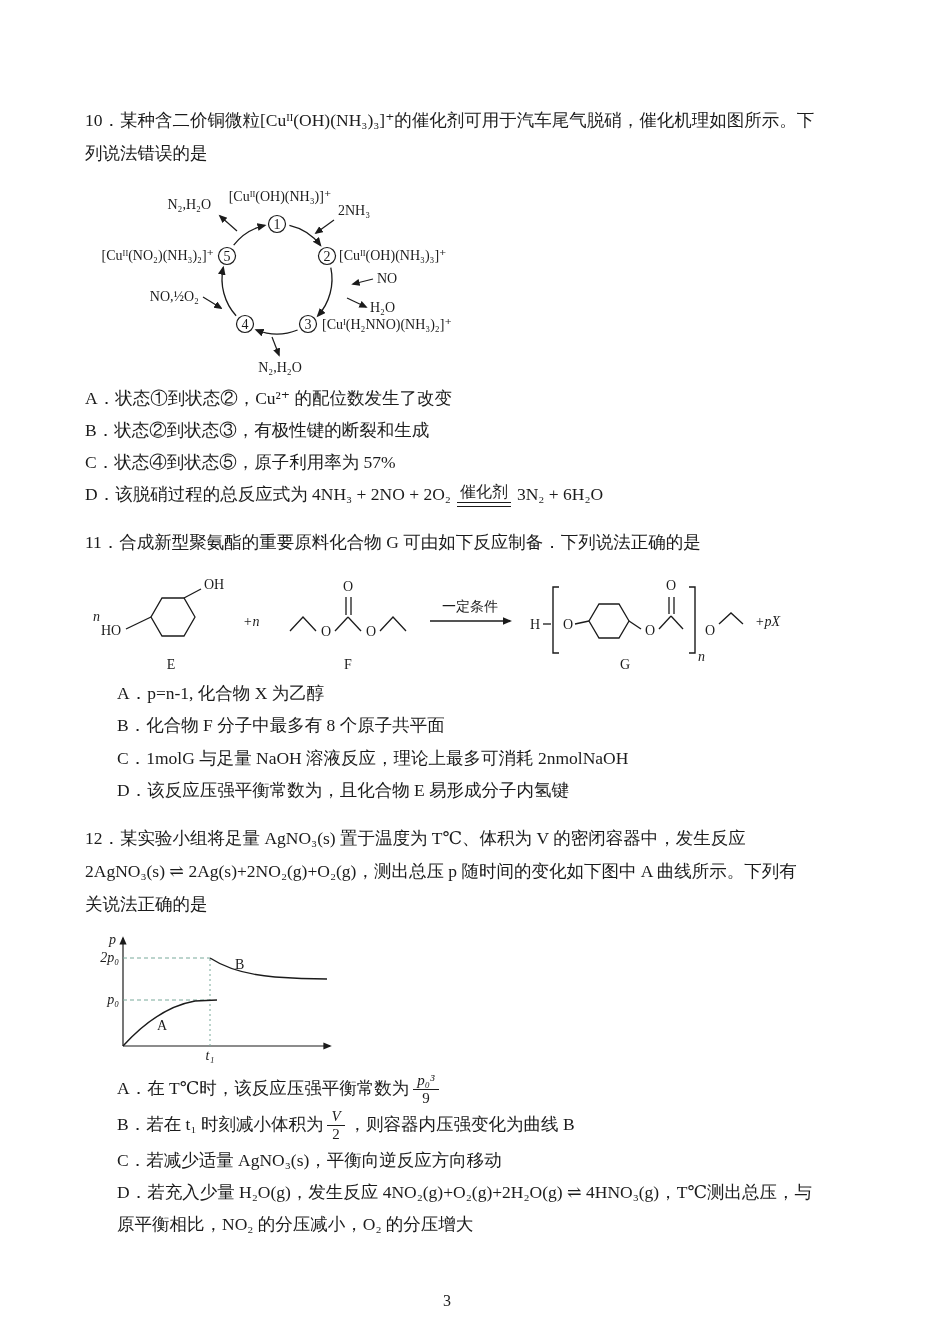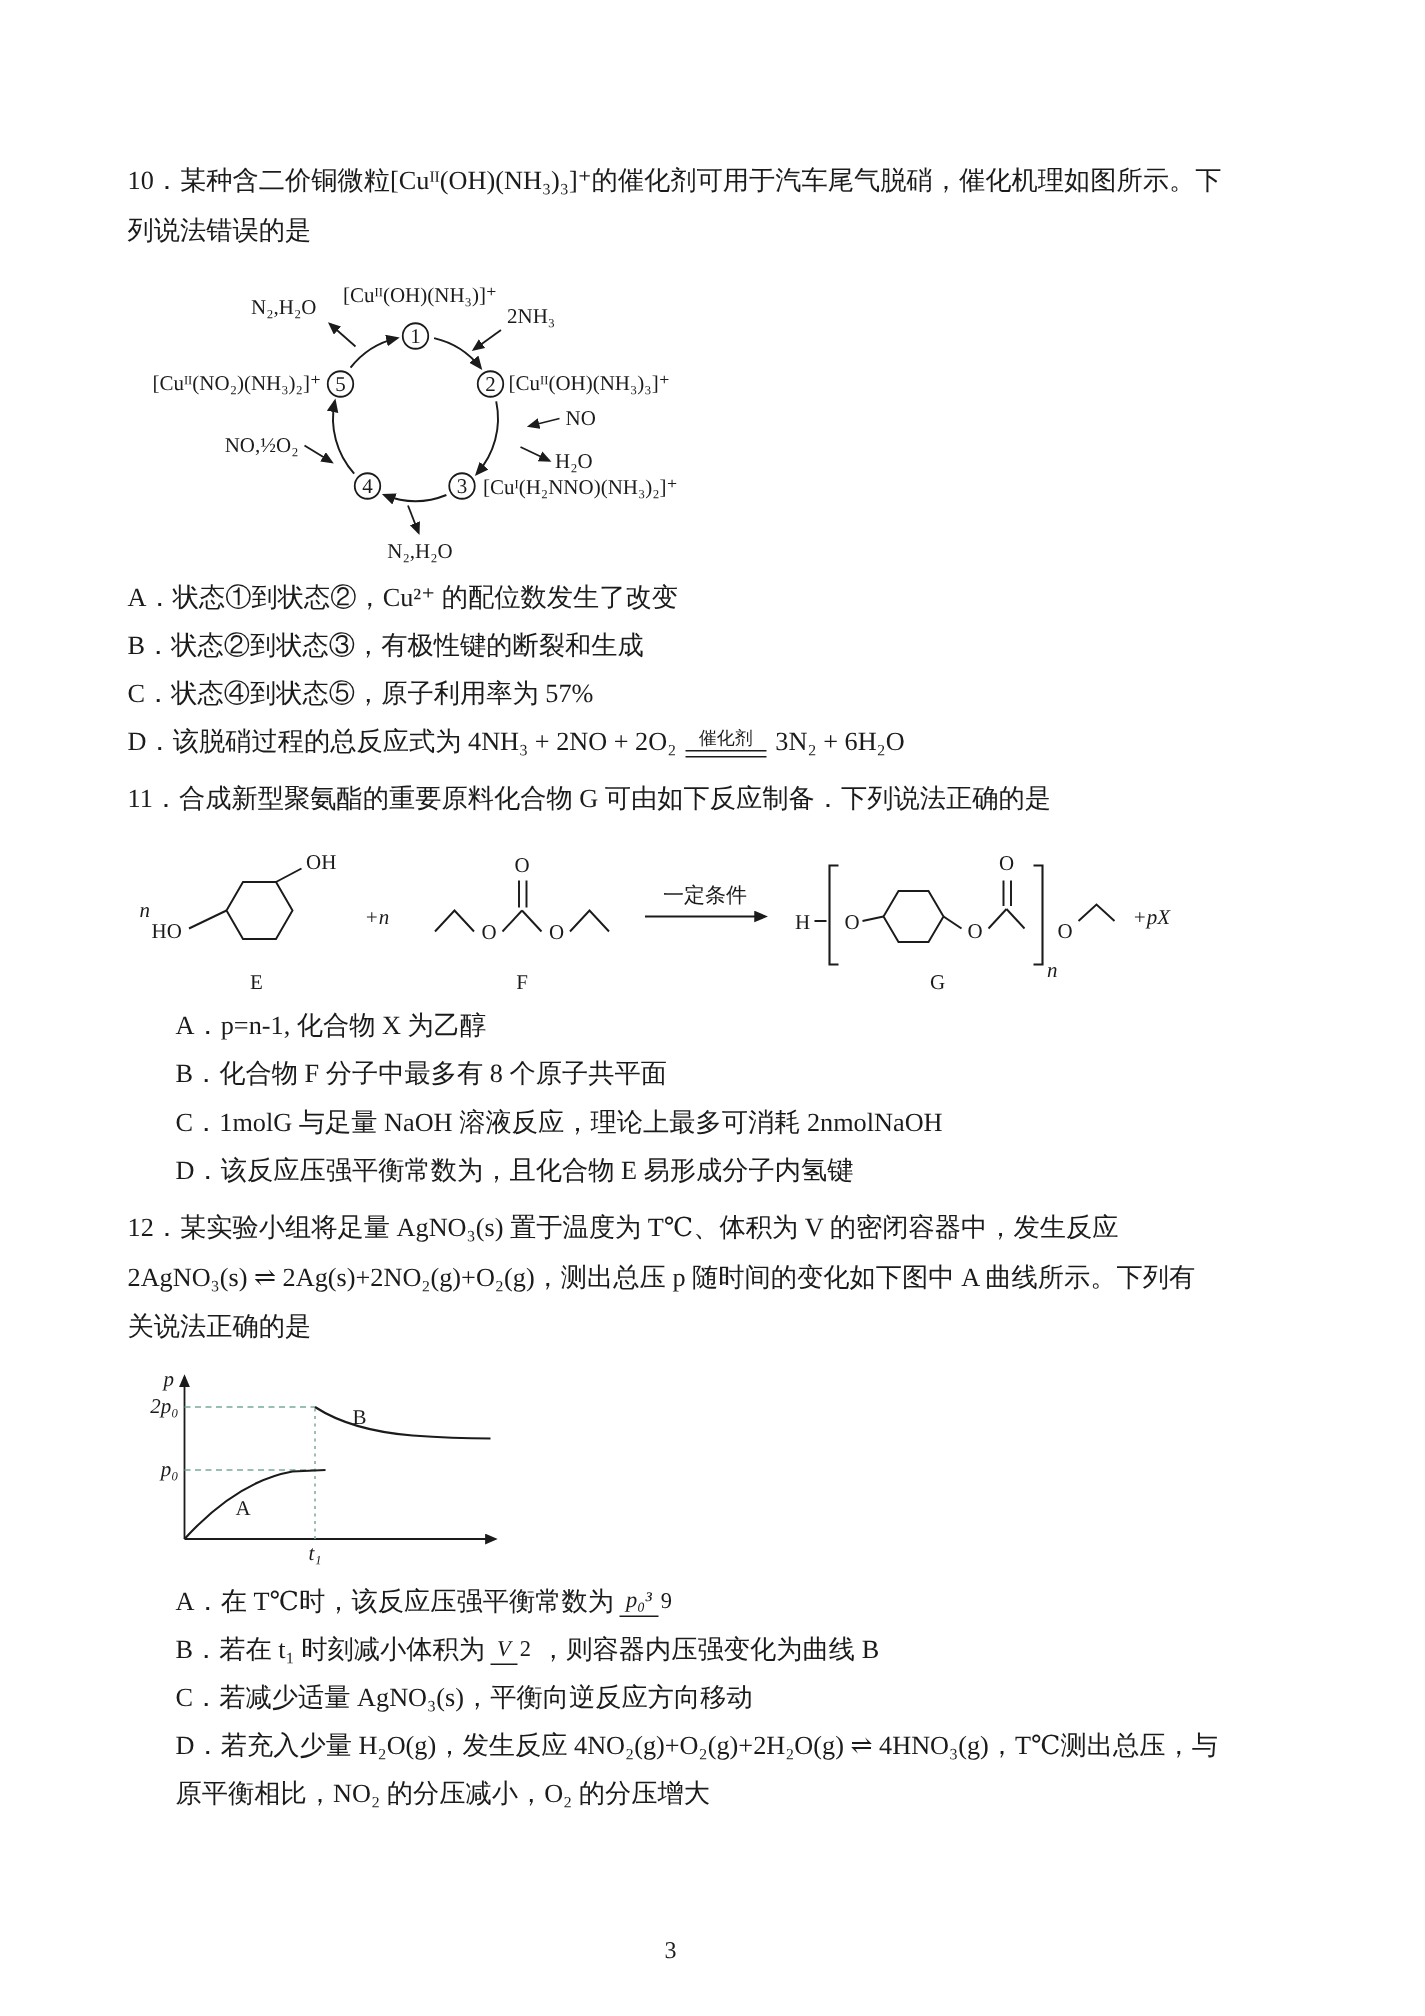--- a/index.html
+++ b/index.html
@@ -14,28 +14,28 @@
   section { margin: 0; }
   .stem { font-size: 17.5px; line-height: 1.9; }
   .stem .line { white-space: nowrap; }
   .opt { font-size: 17.5px; line-height: 1.78; white-space: nowrap; margin: 1px 0; }
   .opts-indent .opt { padding-left: 32px; }
   .diagram { display: block; }
   .cycle-svg { margin: 8px 0 4px 2px; }
   .scheme-svg { margin: 10px 0 0 0; }
   .graph-svg { margin: 6px 0 4px 10px; }
   svg text { font-family: "Liberation Serif", "DejaVu Serif", serif; fill: #1b1b1b; font-size: 14px; }
-  .frac { display: inline-flex; flex-direction: row; align-items: center; vertical-align: middle; line-height: 1.15; margin: 0 4px; font-size: 15px; }
+  .frac { display: inline-flex; flex-direction: column; align-items: center; vertical-align: middle; line-height: 1.15; margin: 0 4px; font-size: 15px; }
   .frac .num { border-bottom: 1.2px solid #1b1b1b; padding: 0 4px; font-style: italic; }
   .frac .den { padding: 0 2px; }
   .rxn { display: inline-flex; flex-direction: column; align-items: center; vertical-align: middle; margin: 0 6px; line-height: 1; }
-  .rxn .cond { font-size: 12px; margin-bottom: 2px; text-align: right; }
+  .rxn .cond { font-size: 16px; margin-bottom: 2px; text-align: right; }
   .rxn .dbl { width: 54px; height: 5px; border-top: 1.4px solid #1b1b1b; border-bottom: 1.4px solid #1b1b1b; }
   .pageno { position: absolute; bottom: 34px; left: 0; width: 100%; text-align: center; font-size: 16px; }
-  .mt6 { margin-top: 6px; }
+  .mt6 { margin-top: 16px; }
 </style>
 </head>
 <body>
 
 <div class="page">
   <div class="content">
 
     <section>
       <div class="stem">
         <div class="line">10．某种含二价铜微粒[Cuᴵᴵ(OH)(NH₃)₃]⁺的催化剂可用于汽车尾气脱硝，催化机理如图所示。下</div>

